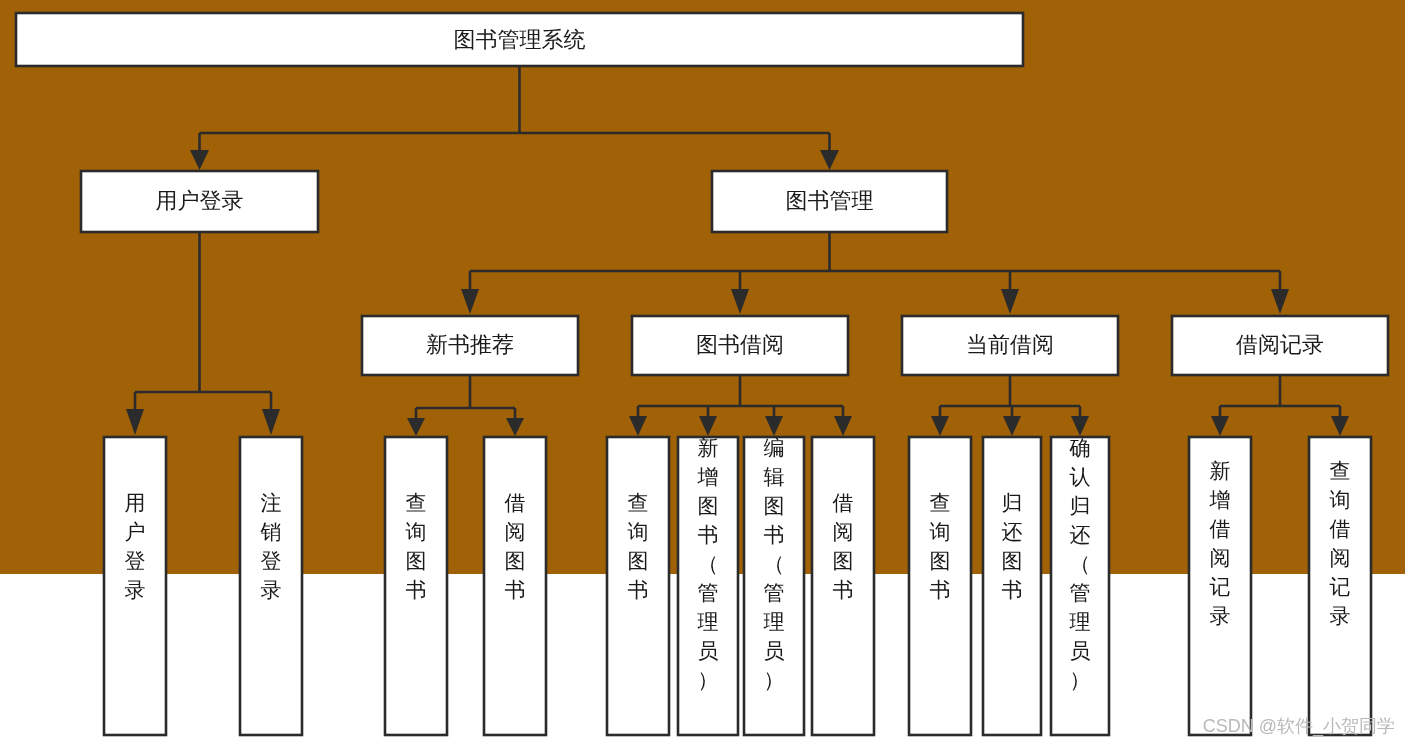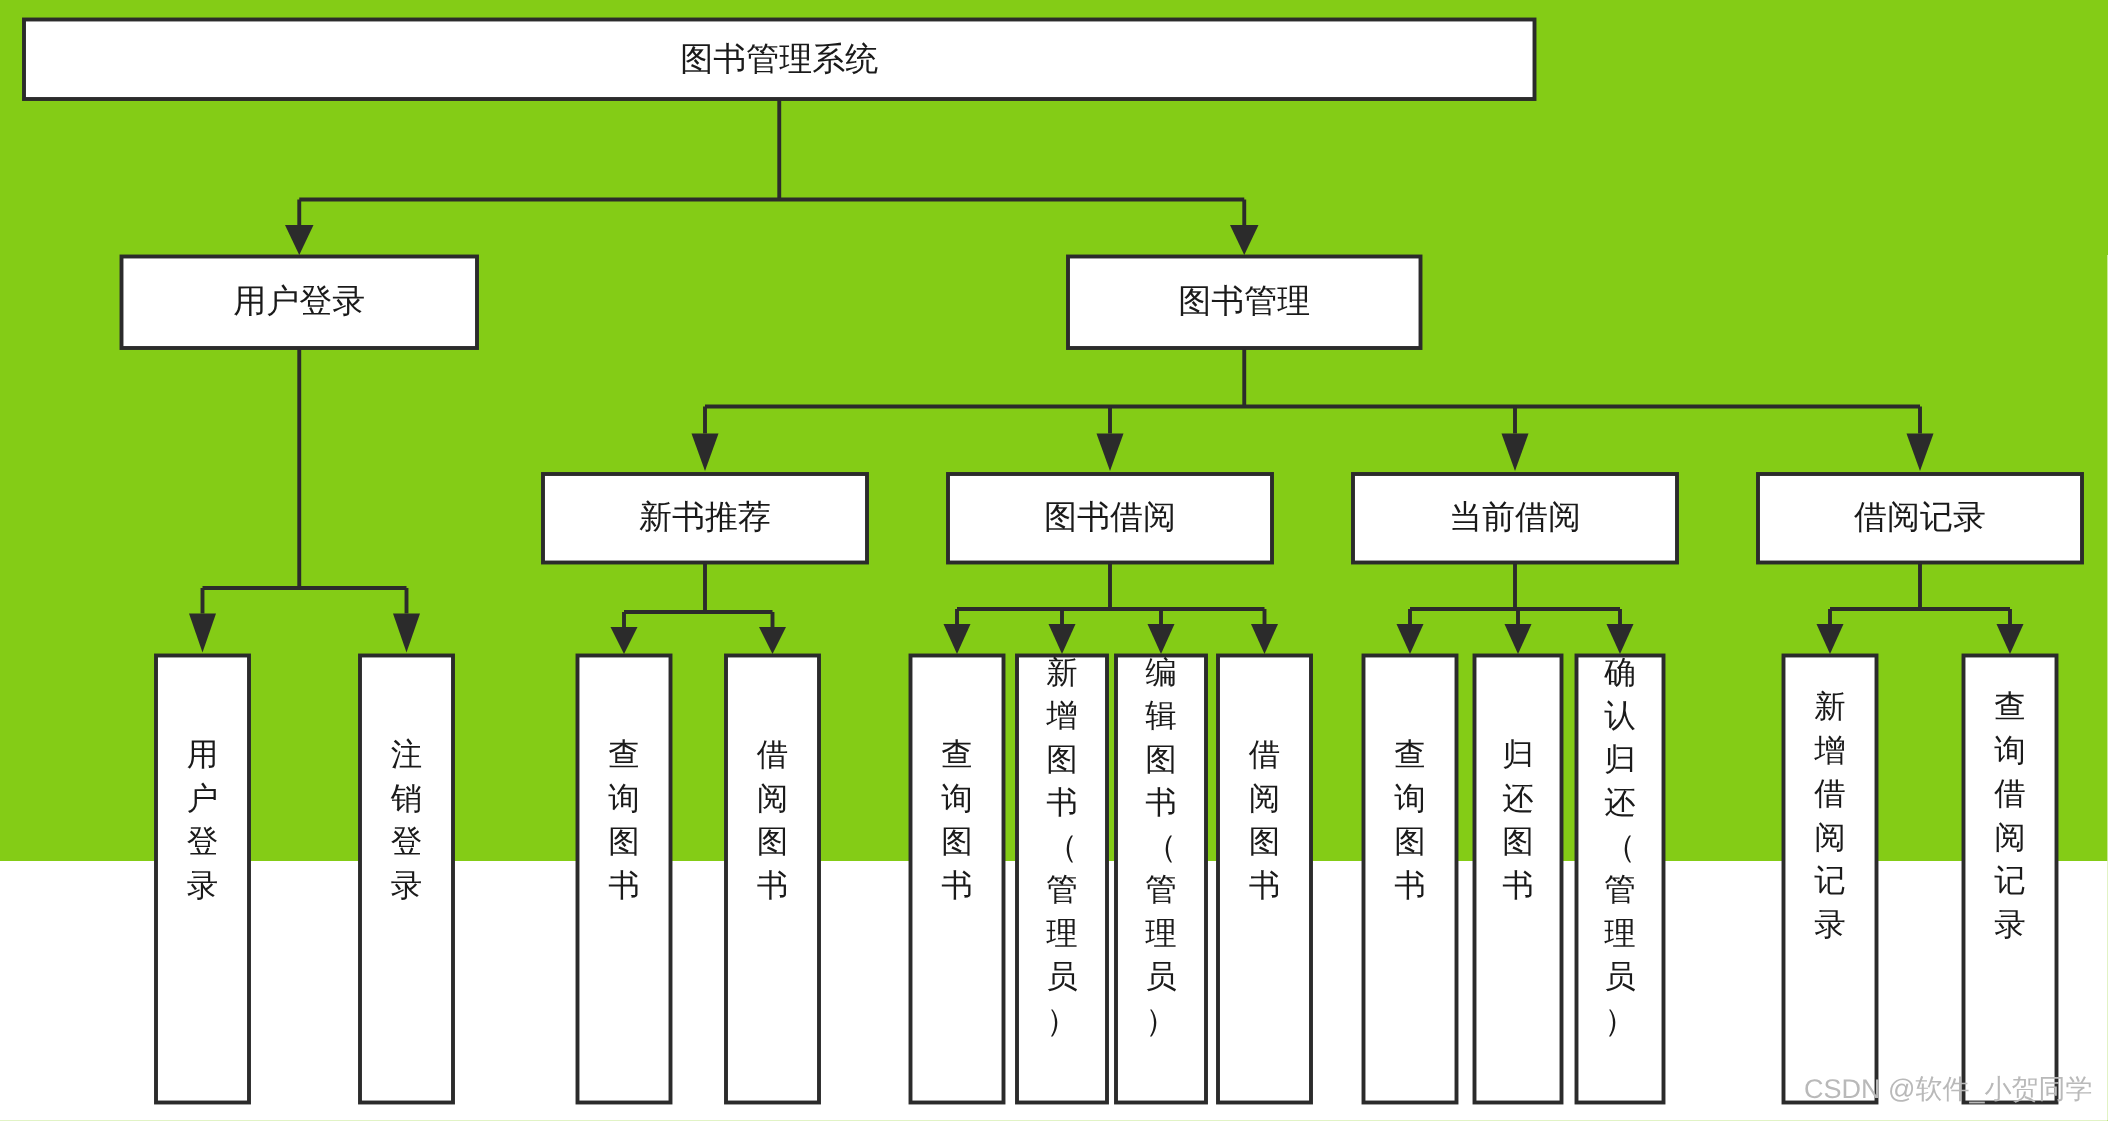--- a/index.html
+++ b/index.html
@@ -10,21 +10,21 @@
   body {
     width: 1405px;
     height: 747px;
     font-family: "Liberation Sans", "DejaVu Sans", sans-serif;
     overflow: hidden;
   }
   #diagram-root {
     position: relative;
     width: 1405px;
     height: 574px;
-    background: #84cc16;
+    background: #a16207;
   }
   svg.diagram-canvas {
     position: absolute;
     left: 0;
     top: 0;
     width: 1405px;
     height: 747px;
     display: block;
   }
   .node-box {

